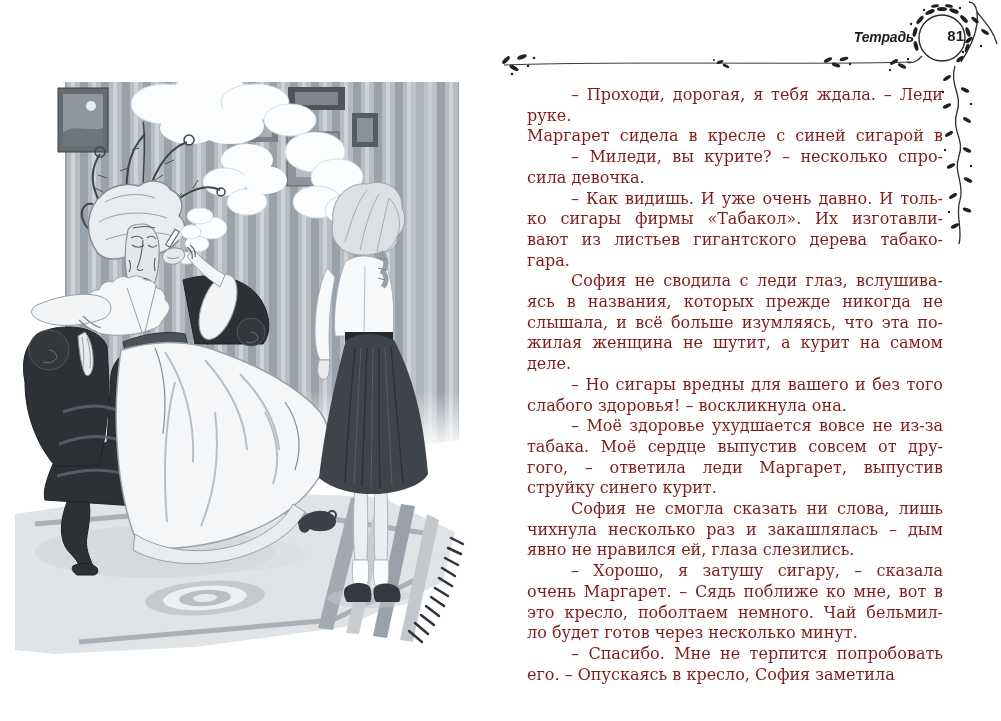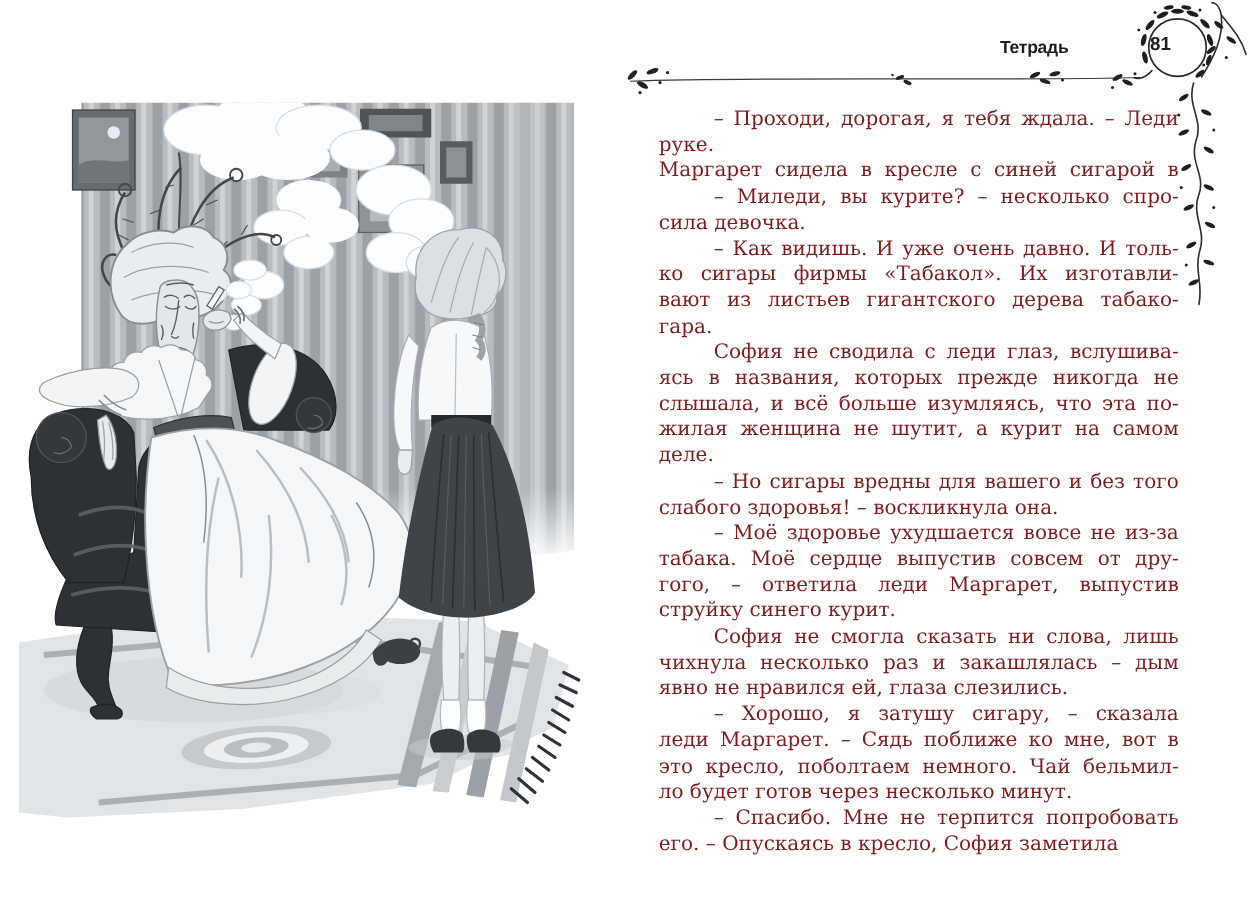--- a/index.html
+++ b/index.html
@@ -1,22 +1,22 @@
 <!DOCTYPE html>
 <html lang="ru"><head>
 <meta charset="utf-8">
 <style>
   html,body{margin:0;padding:0;background:#ffffff;}
   .spread{position:relative;width:1001px;height:721px;background:#ffffff;overflow:hidden;
           font-family:"DejaVu Serif", serif;}
   
-  .running-title{position:absolute;left:800px;top:29px;width:74px;text-align:left;
+  .running-title{position:absolute;left:840px;top:29px;width:74px;text-align:right;
     font-family:"Liberation Sans", sans-serif;font-weight:bold;font-size:14px;color:#1d1d1d;
-    letter-spacing:-0.2px;}
-  .page-number{position:absolute;left:920px;top:27px;width:44px;text-align:left;
+    letter-spacing:-0.2px;font-style:italic;}
+  .page-number{position:absolute;left:920px;top:27px;width:44px;text-align:right;
     font-family:"Liberation Sans", sans-serif;font-weight:bold;font-size:15px;color:#1d1d1d;}
   .divider-svg{position:absolute;left:498px;top:50px;}
   .wreath-svg{position:absolute;left:905px;top:4px;}
   .vine-svg{position:absolute;left:935px;top:0px;}
   
   .textcol{position:absolute;left:527px;top:85px;width:416px;color:#7f1d1d;
     font-size:16px;line-height:20.7px;}
   .ln{text-align:justify;text-align-last:justify;}
   .ln.last{text-align-last:left;}
   .ln.first{text-indent:44px;}
@@ -369,21 +369,21 @@
       <div class="ln first">– Моё здоровье ухудшается вовсе не из-за</div>
       <div class="ln">табака. Моё сердце выпустив совсем от дру-</div>
       <div class="ln">гого, – ответила леди Маргарет, выпустив</div>
       <div class="ln last">струйку синего курит.</div>
 
       <div class="ln first">София не смогла сказать ни слова, лишь</div>
       <div class="ln">чихнула несколько раз и закашлялась – дым</div>
       <div class="ln last">явно не нравился ей, глаза слезились.</div>
 
       <div class="ln first">– Хорошо, я затушу сигару, – сказала</div>
-      <div class="ln">леди Маргарет. – Сядь поближе ко мне, вот в</div>
+      <div class="ln">очень Маргарет. – Сядь поближе ко мне, вот в</div>
       <div class="ln">это кресло, поболтаем немного. Чай бельмил-</div>
       <div class="ln last">ло будет готов через несколько минут.</div>
 
       <div class="ln first">– Спасибо. Мне не терпится попробовать</div>
       <div class="ln last">его. – Опускаясь в кресло, София заметила</div>
     </div>
   </div>
 </div>
 
 </body></html>

